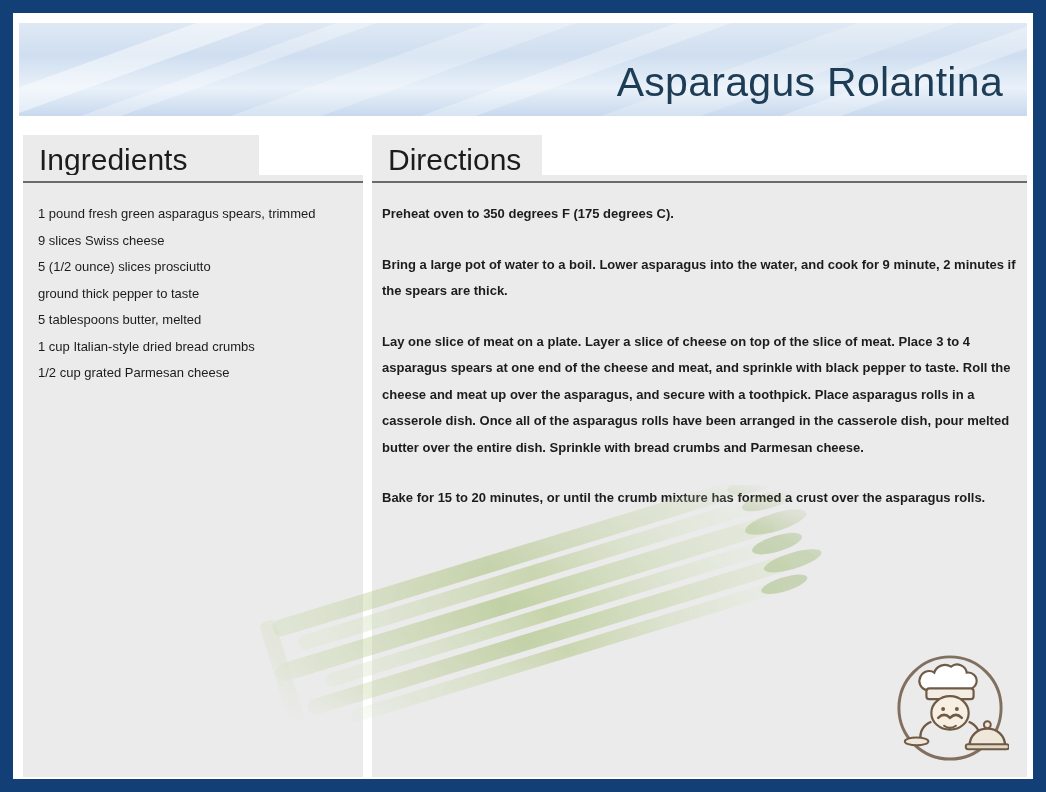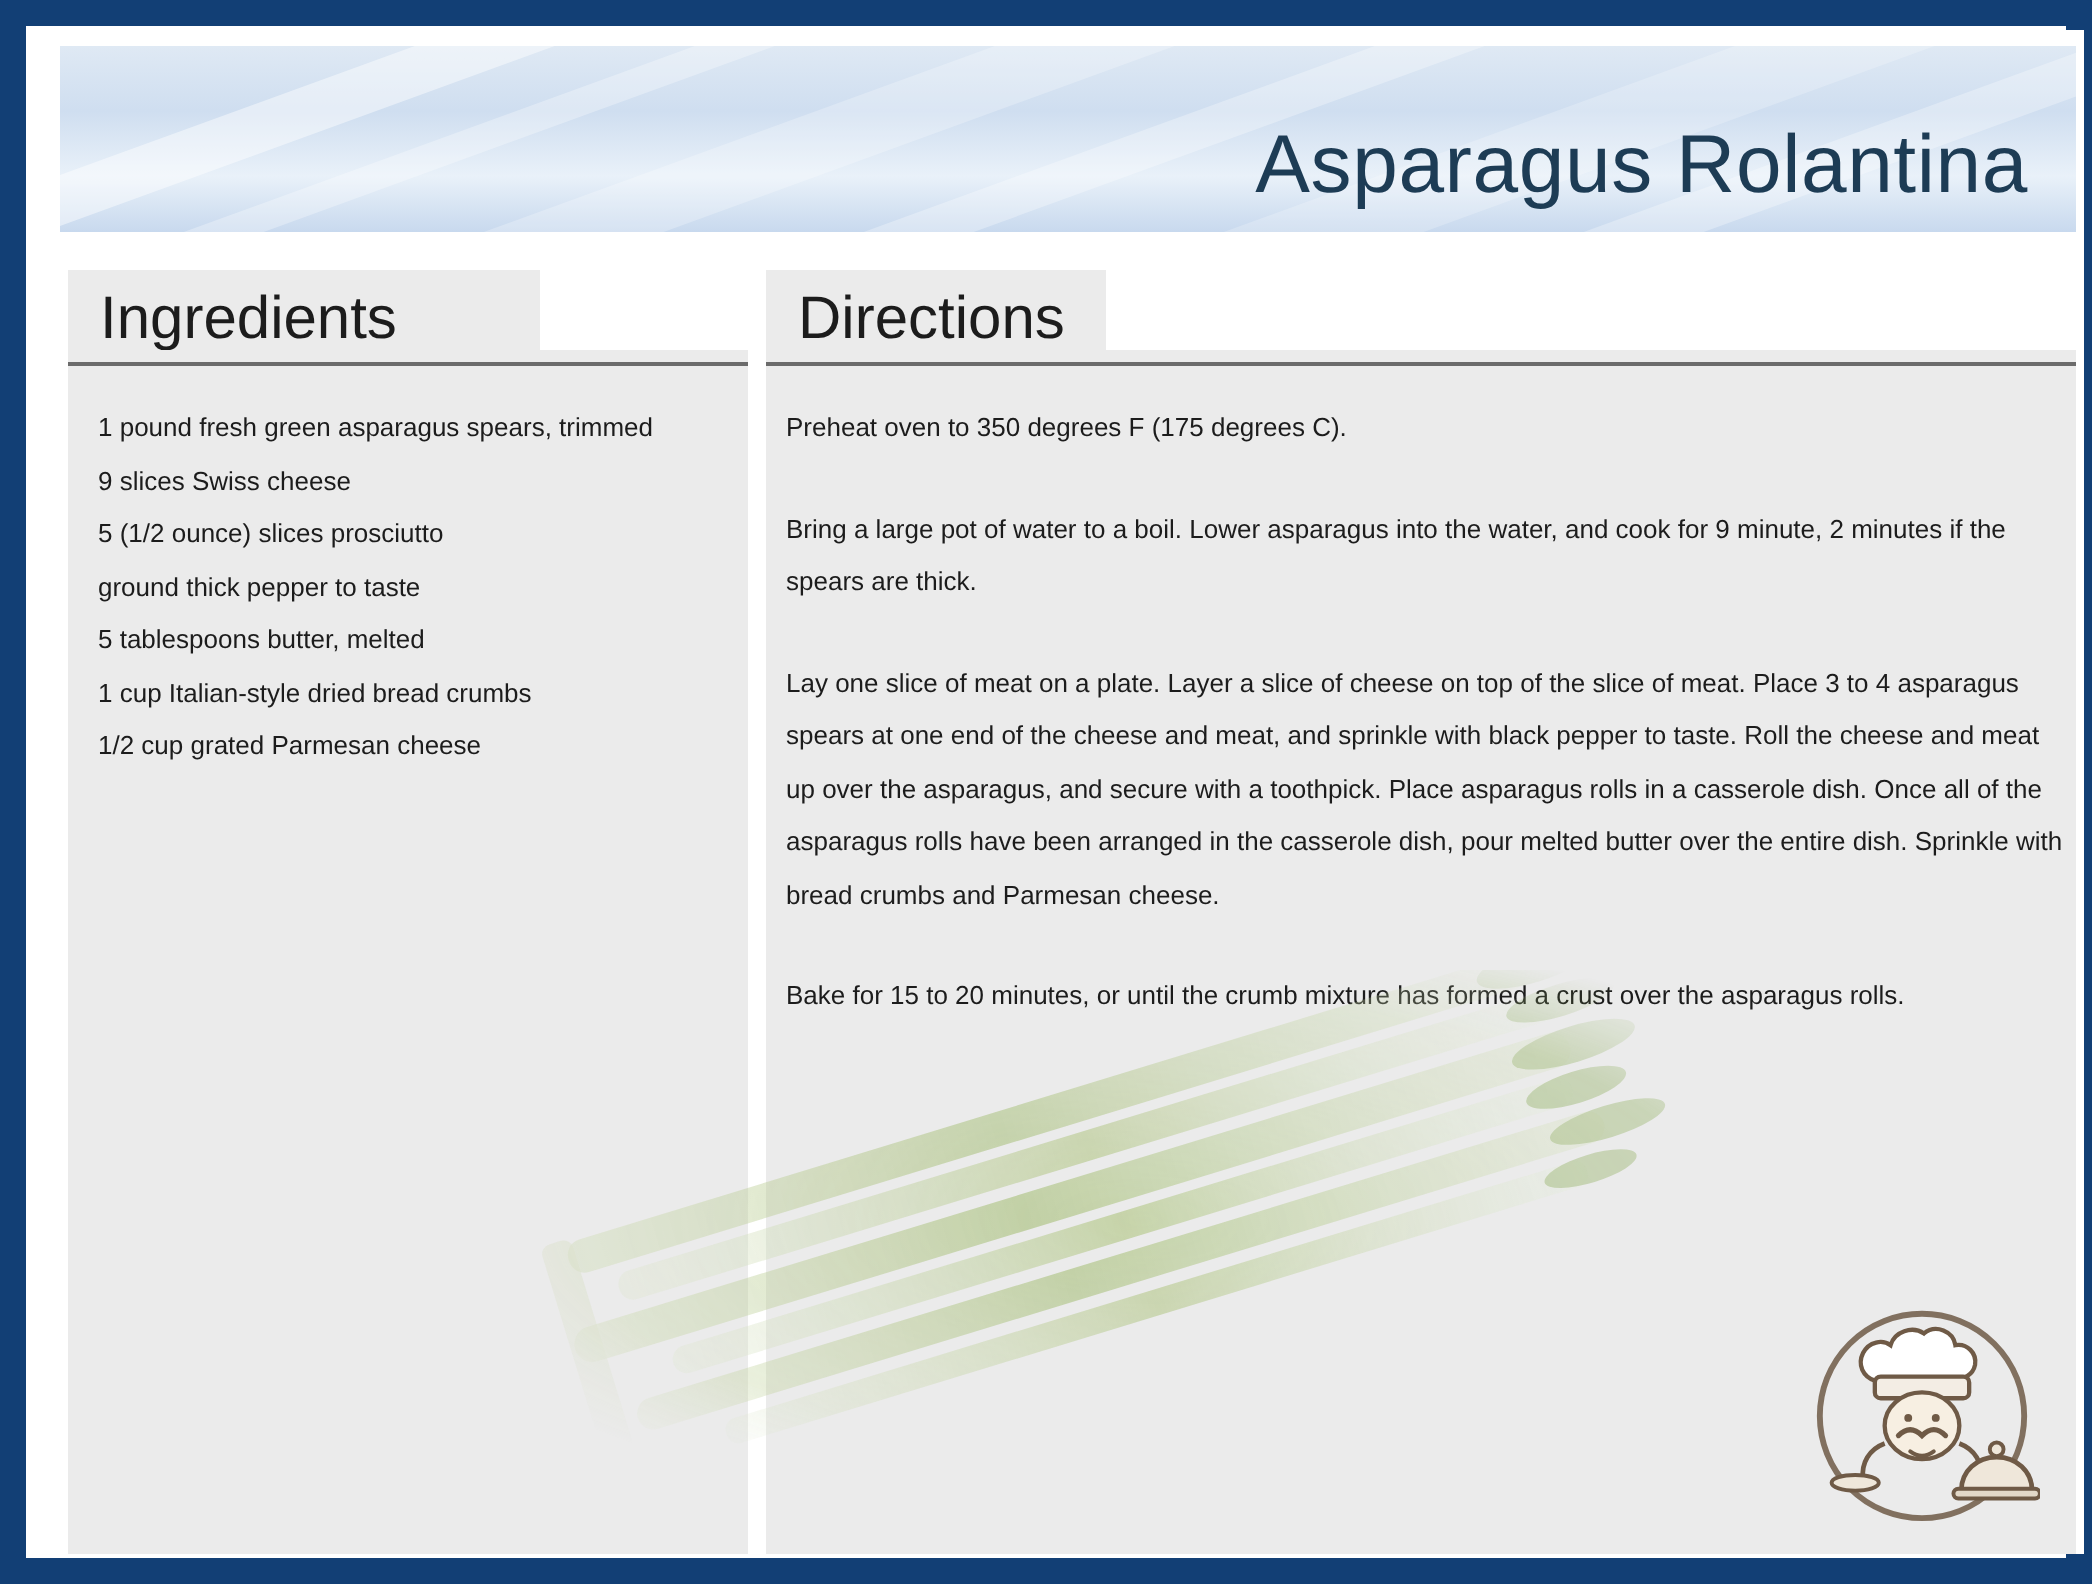--- a/index.html
+++ b/index.html
@@ -30,21 +30,21 @@
     position: absolute;
     left: 13px; top: 13px;
     width: 1020px;
     height: 766px;
     background: #ffffff;
     border: 2px solid #ffffff;
     box-sizing: border-box;
   }
   .canvas {
     position: absolute;
-    left: 26px; top: 15px;
+    left: 15px; top: 15px;
     width: 1016px;
     height: 762px;
     background: #ffffff;
     overflow: hidden;
   }
 
   
   .title-banner {
     position: absolute;
     left: 4px;
@@ -143,20 +143,21 @@
     top: 186px;
     width: 310px;
   }
   .dir-text {
     left: 367px;
     top: 186px;
     width: 640px;
   }
   .dir-text p {
     margin: 0 0 24px 0;
+    font-weight: bold;
   }
   .dir-text p:last-child { margin-bottom: 0; }
   .ing-line { display: block; }
 
   
   .asparagus {
     position: absolute;
     left: 225px;
     top: 470px;
     width: 640px;

